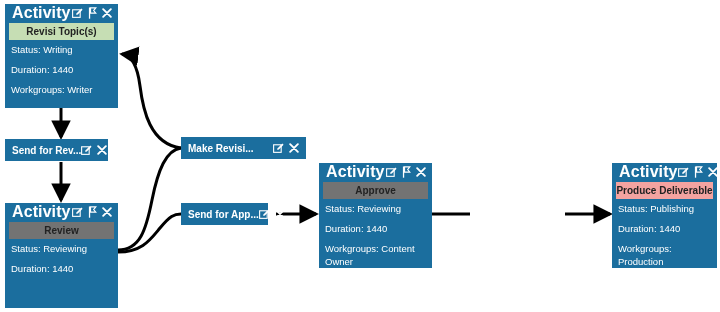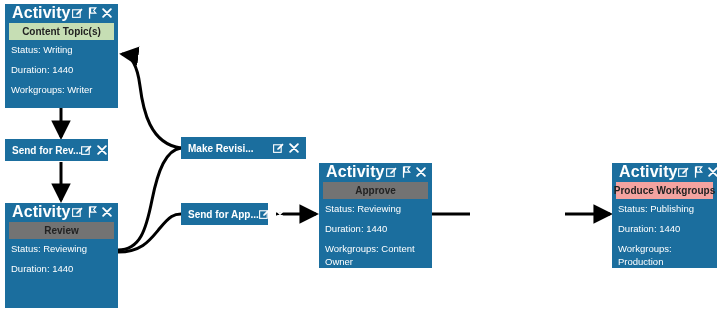--- a/index.html
+++ b/index.html
@@ -168,21 +168,21 @@
           </svg>
         </span>
         <span class="ico">
           <svg width="10" height="10" viewBox="0 0 14 14">
             <path d="M1.6 1.6 L12.4 12.4 M12.4 1.6 L1.6 12.4" stroke="#ffffff" stroke-width="2.6" stroke-linecap="round"></path>
           </svg>
         </span>
       </span>
     </div>
     <div class="title-bar title-green">
-      <span>Content Topic(s)</span>
+      <span>Revisi Topic(s)</span>
     </div>
     <div class="field">Status: Writing</div>
     <div class="field">Duration: 1440</div>
     <div class="field">Workgroups: Writer</div>
   </div>
 
   <div class="node transition" style="left:5px; top:139px; width:103px;">
     <span class="t-label">Send for Rev...</span>
     <span class="t-icons">
       <span class="ico">
@@ -312,20 +312,20 @@
           </svg>
         </span>
         <span class="ico">
           <svg width="10" height="10" viewBox="0 0 14 14">
             <path d="M1.6 1.6 L12.4 12.4 M12.4 1.6 L1.6 12.4" stroke="#ffffff" stroke-width="2.6" stroke-linecap="round"></path>
           </svg>
         </span>
       </span>
     </div>
     <div class="title-bar title-pink">
-      <span>Produce Workgroups</span>
+      <span>Produce Deliverable</span>
     </div>
     <div class="field">Status: Publishing</div>
     <div class="field">Duration: 1440</div>
     <div class="field" style="margin-bottom:0;">Workgroups: Production</div>
   </div>
 
 </div>
 
 </body></html>

